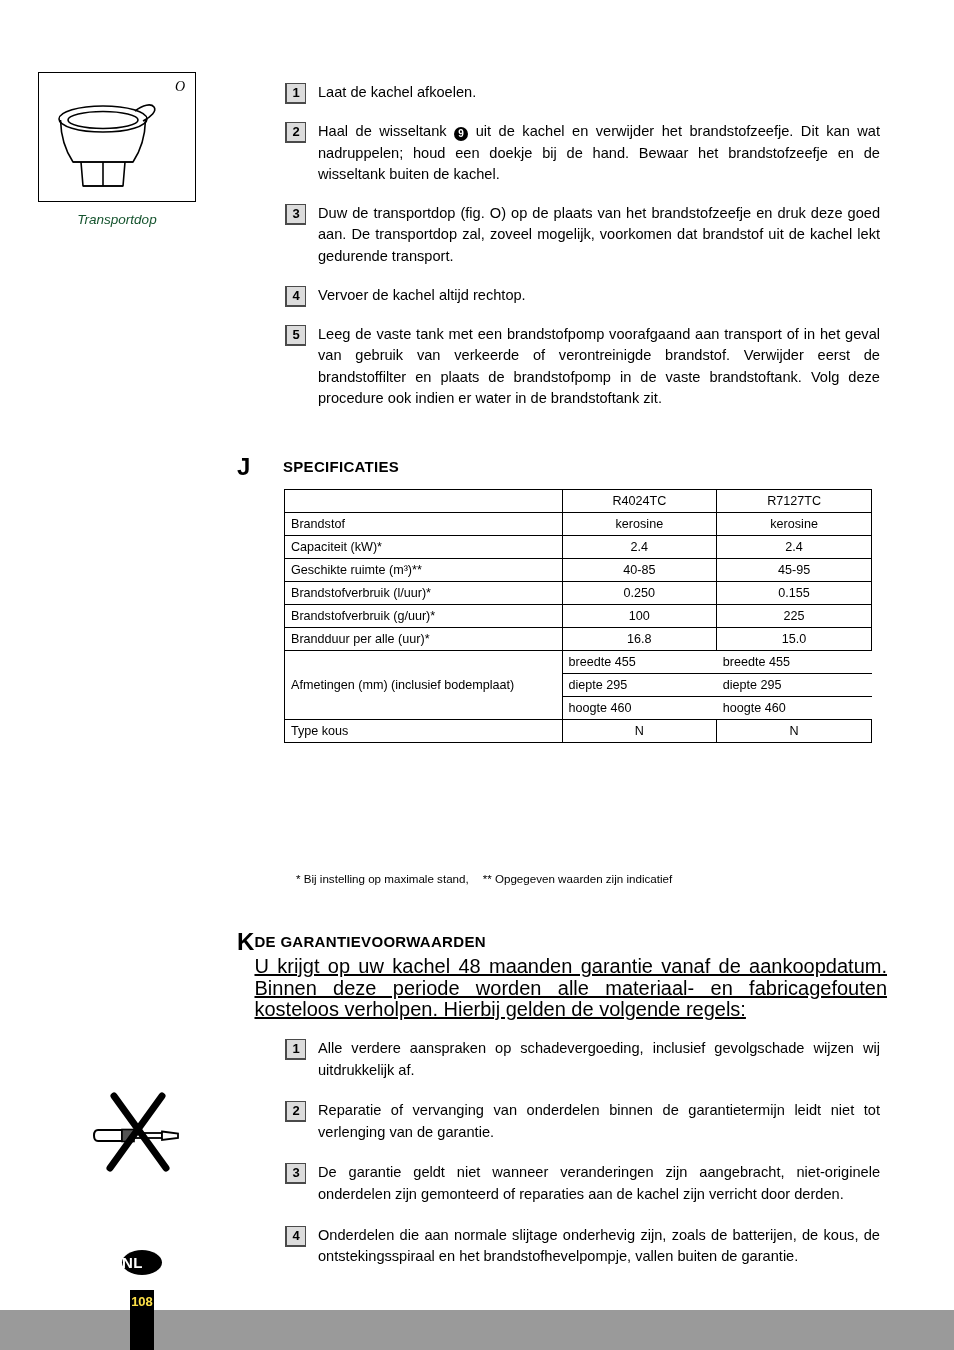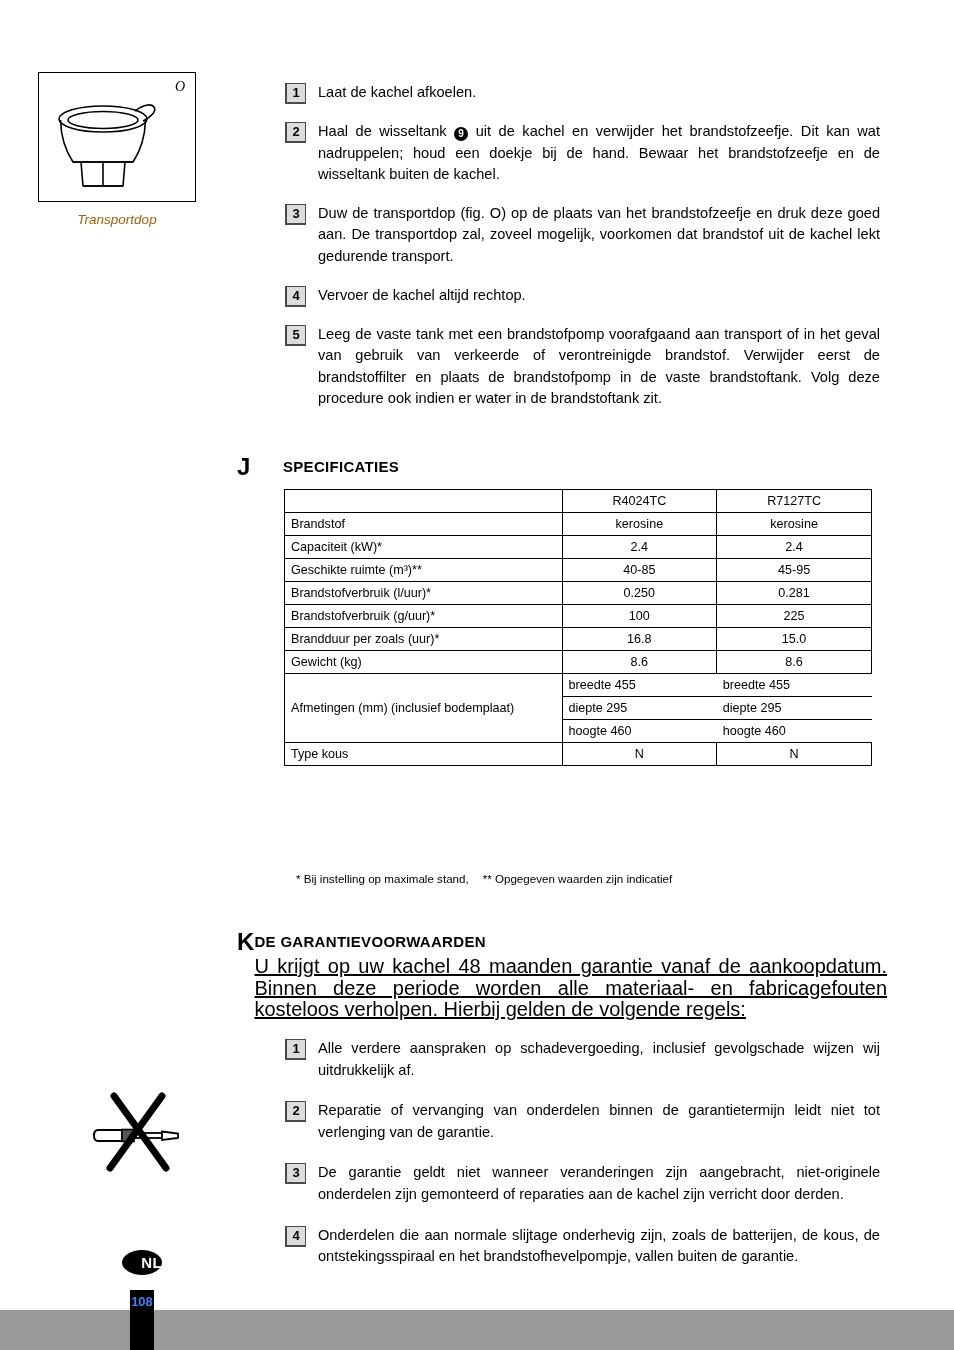--- a/index.html
+++ b/index.html
@@ -35,21 +35,21 @@
   .fig-svg { position: absolute; left: 8px; top: 18px; }
   .fig-caption {
     position: absolute;
     left: 38px;
     top: 212px;
     width: 158px;
     text-align: center;
     font-size: 13.5px;
     font-style: italic;
     font-family: "Liberation Sans", sans-serif;
-    color: #a16207;
+    color: #14532d;
   }
 
   
   .steps {
     position: absolute;
     left: 285px;
     top: 82px;
     width: 595px;
   }
   .step {
@@ -188,31 +188,31 @@
     left: 122px;
     top: 1250px;
     width: 40px;
     height: 25px;
     border-radius: 50%;
     background: #000;
     color: #fff;
     font-size: 15px;
     font-weight: bold;
     line-height: 25px;
-    text-align: right;
+    text-align: left;
     letter-spacing: 0.4px;
   }
   .page-num {
     position: absolute;
     left: 130px;
     top: 1290px;
     width: 24px;
     height: 60px;
     background: #000;
-    color: #3b82f6;
+    color: #fde047;
     font-size: 13px;
     font-weight: bold;
     text-align: center;
     padding-top: 4px;
     z-index: 5;
   }
   .bottom-bar {
     position: absolute;
     left: 0;
     bottom: 0;
@@ -300,36 +300,31 @@
       <td class="val">2.4</td>
     </tr>
     <tr>
       <td class="label">Geschikte ruimte (m³)**</td>
       <td class="val">40-85</td>
       <td class="val">45-95</td>
     </tr>
     <tr>
       <td class="label">Brandstofverbruik (l/uur)*</td>
       <td class="val">0.250</td>
-      <td class="val">0.281</td>
+      <td class="val">0.155</td>
     </tr>
     <tr>
       <td class="label">Brandstofverbruik (g/uur)*</td>
       <td class="val">100</td>
       <td class="val">225</td>
     </tr>
     <tr>
-      <td class="label">Brandduur per zoals (uur)*</td>
+      <td class="label">Brandduur per alle (uur)*</td>
       <td class="val">16.8</td>
       <td class="val">15.0</td>
-    </tr>
-    <tr>
-      <td class="label">Gewicht (kg)</td>
-      <td class="val">8.6</td>
-      <td class="val">8.6</td>
     </tr>
 
     <tr>
       <td class="label">Afmetingen (mm) (inclusief bodemplaat)</td>
       <td class="val nested">
         <table class="inner-tbl">
           <tbody>
             <tr>
                 <td>breedte 455</td>
               </tr>

